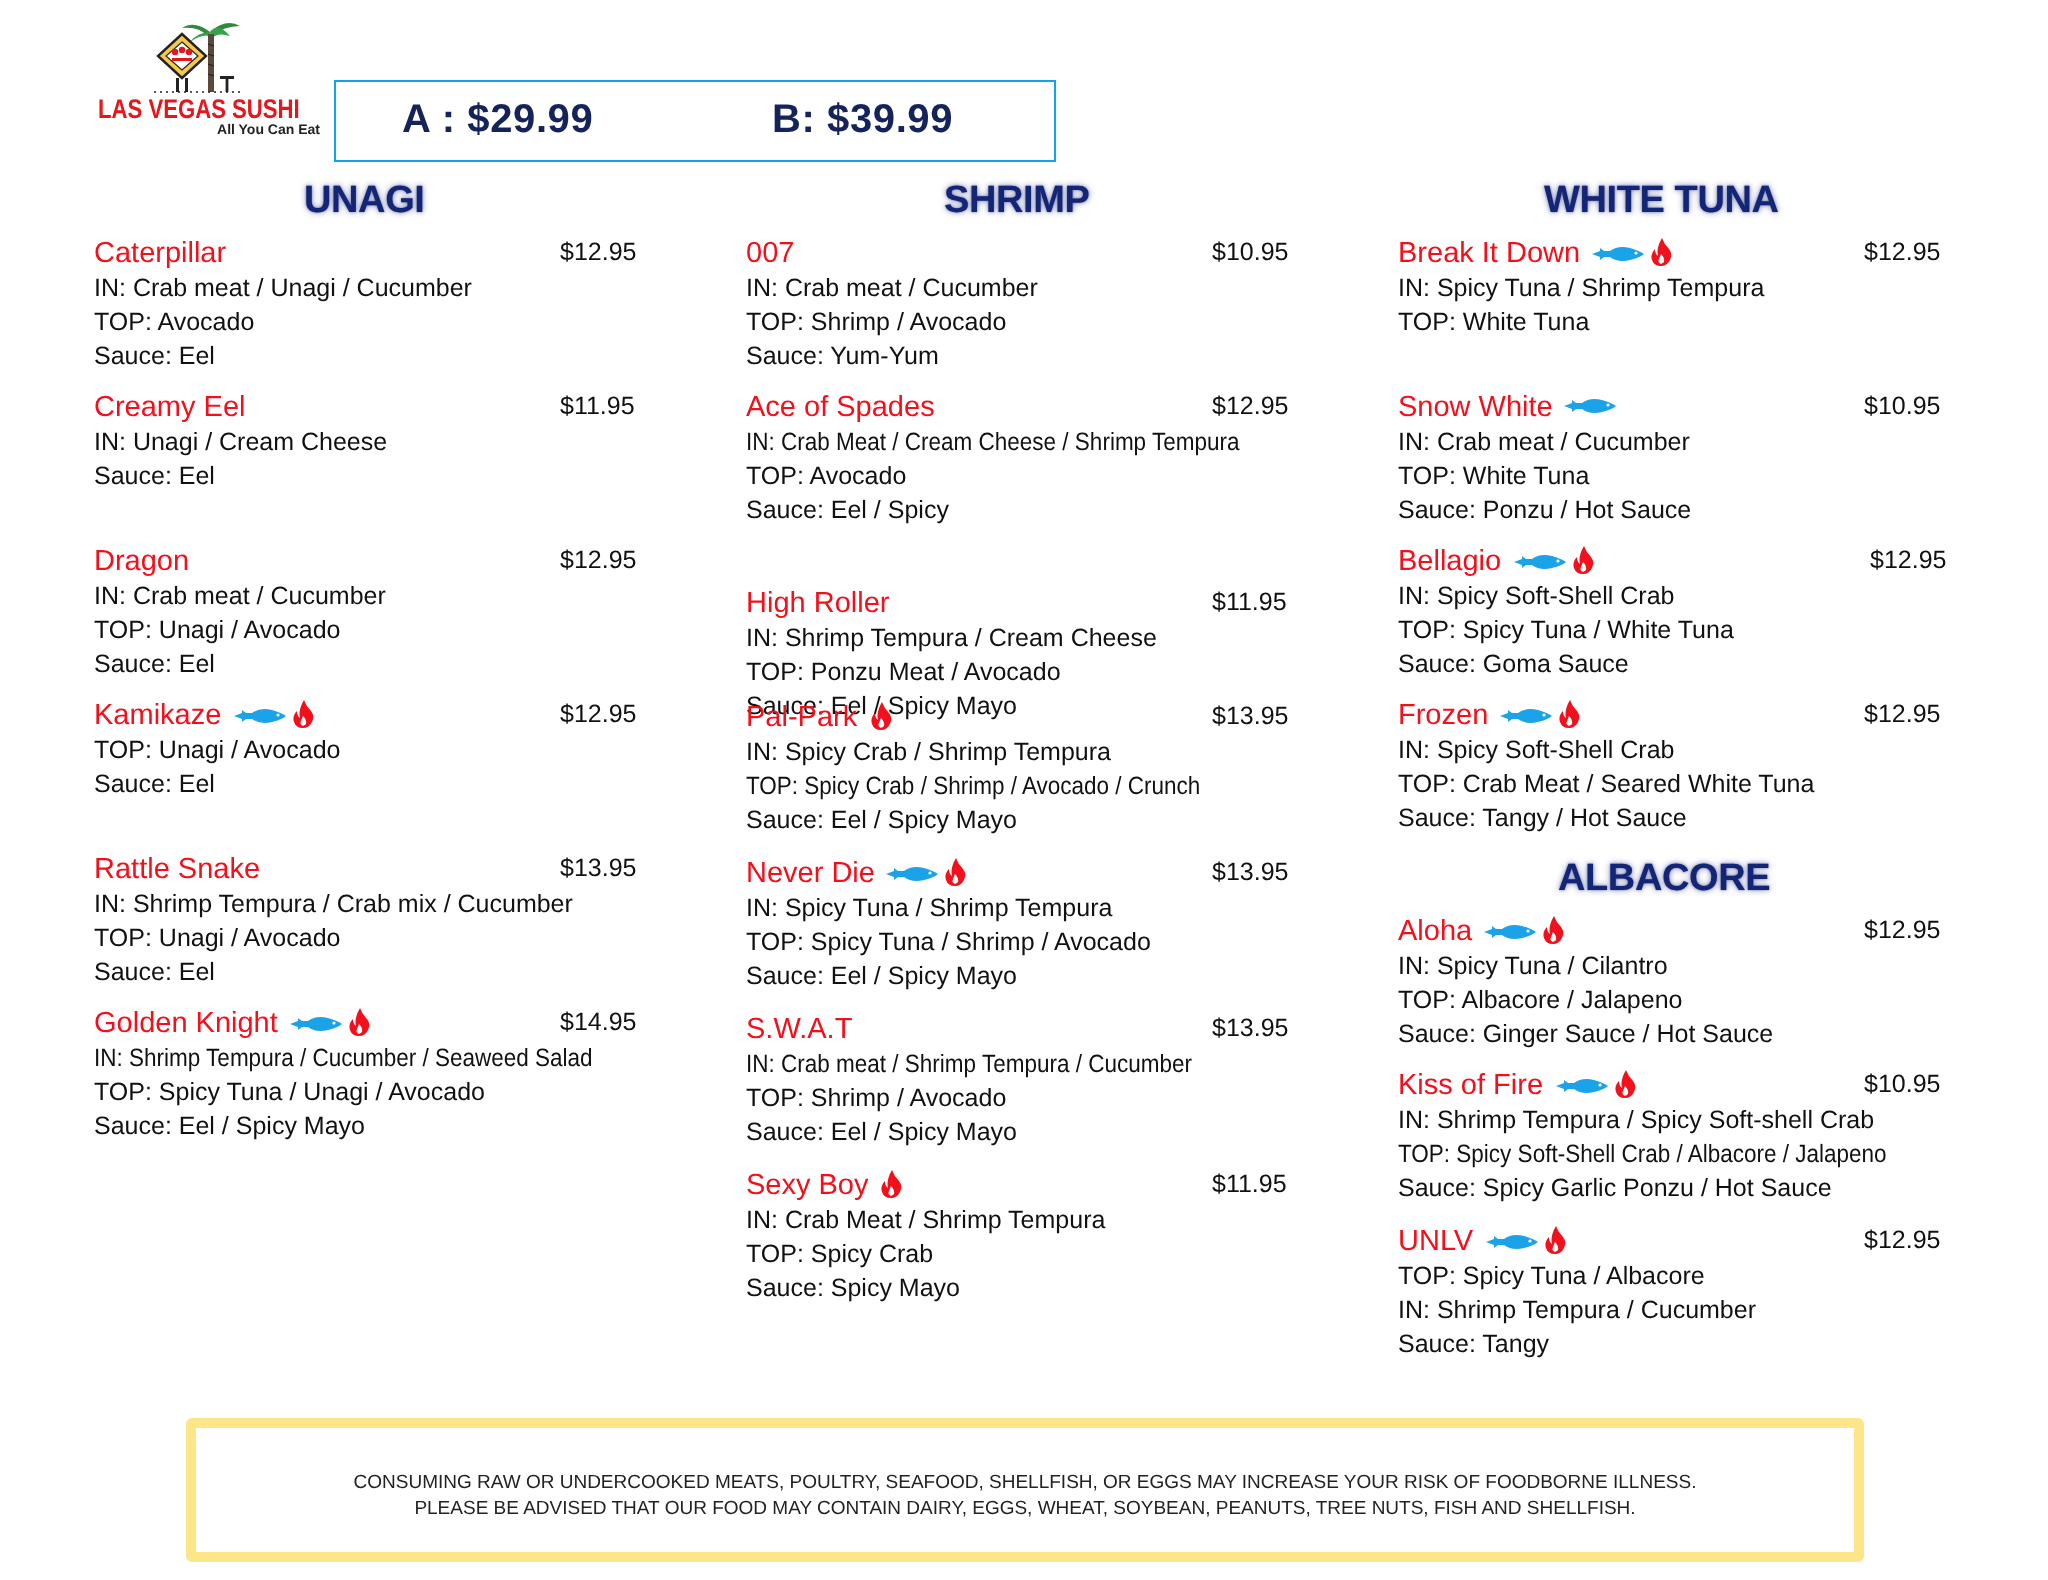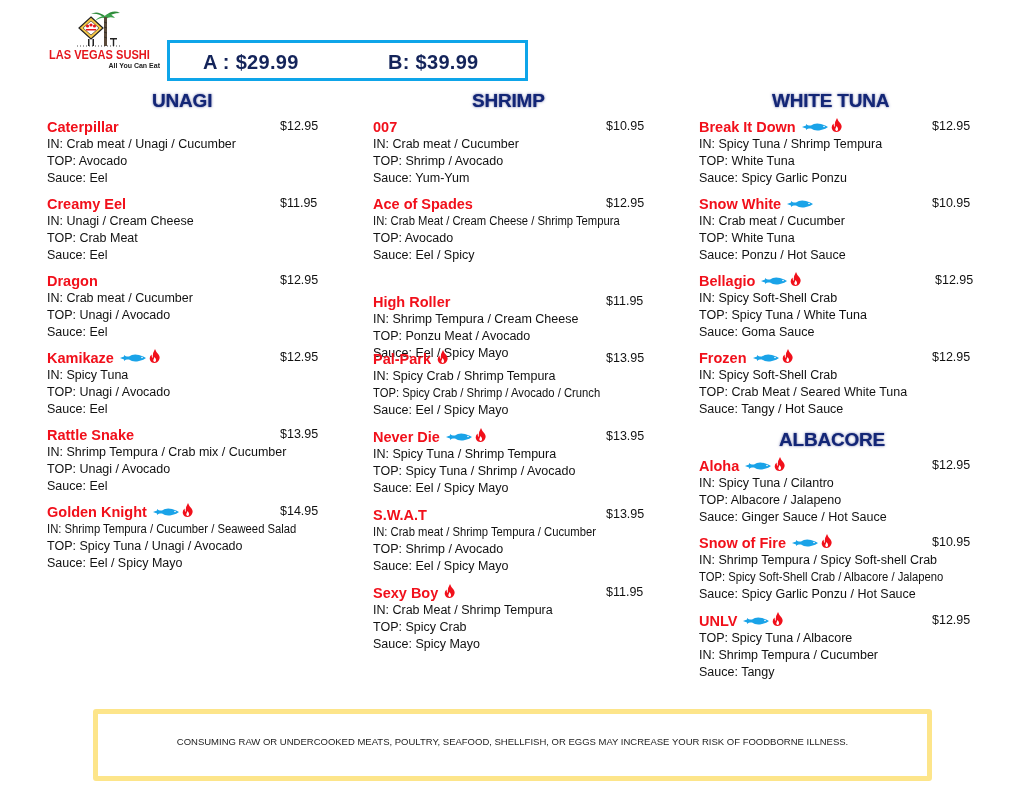--- a/index.html
+++ b/index.html
@@ -4,31 +4,31 @@
 <style>
   * { box-sizing: border-box; margin: 0; padding: 0; }
   html, body { width: 1024px; height: 790px; background: #ffffff; overflow: hidden; }
   body { position: relative; font-family: "Liberation Sans", sans-serif; color: #111; }
 
   .logo { position: absolute; left: 38px; top: 8px; width: 122px; height: 64px; text-align: right; }
   .logo svg { display: block; margin: 0 auto; }
   .logo-name { font-family: "Liberation Sans", sans-serif; font-weight: bold; color: #e5161c; font-size: 13.5px; letter-spacing: 0px; transform: scaleX(0.82); transform-origin: center; white-space: nowrap; line-height: 14px; margin-top: 0px; }
   .logo-sub { font-size: 7px; font-weight: bold; color: #222; line-height: 8px; }
 
-  .price-box { position: absolute; left: 167px; top: 40px; width: 361px; height: 41px; border: 3px solid #0ea5e9; }
+  .price-box { position: absolute; left: 167px; top: 40px; width: 361px; height: 41px; border: 1px solid #0ea5e9; }
   .price-box span { position: absolute; top: 8px; font-weight: bold; font-size: 20px; color: #14245a; letter-spacing: 0.3px; }
   .price-a { left: 33px; }
   .price-b { left: 218px; }
 
   .section-title { position: absolute; font-weight: bold; font-size: 19px; color: #132676; letter-spacing: -0.2px;
     text-shadow: 0 0 3px rgba(40,50,130,0.55), 0 0 1px rgba(40,50,130,0.6); white-space: nowrap; }
 
   .item { position: absolute; width: 280px; }
   .item-head { position: relative; height: 18px; }
-  .item-name { font-weight: bold; font-size: 14.5px; color: #f1101b; white-space: nowrap; display: inline-flex; align-items: flex-end; }
+  .item-name { font-weight: normal; font-size: 14.5px; color: #f1101b; white-space: nowrap; display: inline-flex; align-items: flex-start; }
   .item-price { position: absolute; top: 1px; font-size: 12.5px; color: #111; }
   .line { font-size: 12.5px; line-height: 17px; white-space: nowrap; color: #111; }
   .line.cond { transform: scaleX(0.9); transform-origin: left; }
   .icons { display: inline-flex; align-items: center; margin-left: 6px; gap: 3px; }
   .fish { display: inline-block; }
   .fire { display: inline-block; }
 
   .notice { position: absolute; left: 93px; top: 709px; width: 839px; height: 72px; border: 5px solid #fde58a; border-radius: 3px; text-align: center; padding-top: 21px; }
   .notice div { font-size: 9.5px; color: #222; line-height: 13px; letter-spacing: 0px; }
 </style>
@@ -84,21 +84,20 @@
         </span><span class="item-price" style="left:233px">$12.95</span></div>
       <div class="line">IN: Crab meat / Unagi / Cucumber</div>
       <div class="line">TOP: Avocado</div>
       <div class="line">Sauce: Eel</div>
     </div>
     <div class="item" style="left: 47px; top: 195px;">
       <div class="item-head"><span class="item-name">
           <span>Creamy Eel</span>
         </span><span class="item-price" style="left:233px">$11.95</span></div>
       <div class="line">IN: Unagi / Cream Cheese</div>
-      <div class="line">TOP: Crab Meat</div>
       <div class="line">Sauce: Eel</div>
     </div>
     <div class="item" style="left: 47px; top: 272px;">
       <div class="item-head"><span class="item-name">
           <span>Dragon</span>
         </span><span class="item-price" style="left:233px">$12.95</span></div>
       <div class="line">IN: Crab meat / Cucumber</div>
       <div class="line">TOP: Unagi / Avocado</div>
       <div class="line">Sauce: Eel</div>
     </div>
@@ -110,21 +109,20 @@
                 <path d="M0 5 L4 3.5 L9 3.5 Q13 0.5 19 2 Q24 3.5 26 5 Q24 6.8 19 8 Q13 9.5 9 6.5 L4 6.5 Z" fill="#1aa3e8"></path>
                 <path d="M4 2 L8 5 L4 8Z" fill="#1aa3e8"></path>
                 <circle cx="22" cy="4.5" r="0.8" fill="#fff"></circle>
               </svg></span>
             <span class="fire"><svg width="11" height="14" viewBox="0 0 11 14">
                 <path d="M6 0 Q7 3 9.5 5.5 Q11.5 8 10 11 Q8.5 14 5.5 14 Q2 14 1 11 Q0 8 2.5 5.5 Q2.5 8 4 9 Q3 5 6 0Z" fill="#f1101b"></path>
                 <path d="M5.5 8 Q7.5 10 7 12 Q6 13.2 5 12.8 Q3.8 12 4.5 10.5Z" fill="#fff"></path>
               </svg></span>
           </span>
         </span><span class="item-price" style="left:233px">$12.95</span></div>
-      <div class="line">IN: Spicy Tuna</div>
       <div class="line">TOP: Unagi / Avocado</div>
       <div class="line">Sauce: Eel</div>
     </div>
     <div class="item" style="left: 47px; top: 426px;">
       <div class="item-head"><span class="item-name">
           <span>Rattle Snake</span>
         </span><span class="item-price" style="left:233px">$13.95</span></div>
       <div class="line">IN: Shrimp Tempura / Crab mix / Cucumber</div>
       <div class="line">TOP: Unagi / Avocado</div>
       <div class="line">Sauce: Eel</div>
@@ -237,21 +235,20 @@
                 <circle cx="22" cy="4.5" r="0.8" fill="#fff"></circle>
               </svg></span>
             <span class="fire"><svg width="11" height="14" viewBox="0 0 11 14">
                 <path d="M6 0 Q7 3 9.5 5.5 Q11.5 8 10 11 Q8.5 14 5.5 14 Q2 14 1 11 Q0 8 2.5 5.5 Q2.5 8 4 9 Q3 5 6 0Z" fill="#f1101b"></path>
                 <path d="M5.5 8 Q7.5 10 7 12 Q6 13.2 5 12.8 Q3.8 12 4.5 10.5Z" fill="#fff"></path>
               </svg></span>
           </span>
         </span><span class="item-price" style="left:233px">$12.95</span></div>
       <div class="line">IN: Spicy Tuna / Shrimp Tempura</div>
       <div class="line">TOP: White Tuna</div>
-      <div class="line">Sauce: Spicy Garlic Ponzu</div>
     </div>
     <div class="item" style="left: 699px; top: 195px;">
       <div class="item-head"><span class="item-name">
           <span>Snow White</span>
           <span class="icons">
             <span class="fish"><svg width="26" height="10" viewBox="0 0 26 10">
                 <path d="M0 5 L4 3.5 L9 3.5 Q13 0.5 19 2 Q24 3.5 26 5 Q24 6.8 19 8 Q13 9.5 9 6.5 L4 6.5 Z" fill="#1aa3e8"></path>
                 <path d="M4 2 L8 5 L4 8Z" fill="#1aa3e8"></path>
                 <circle cx="22" cy="4.5" r="0.8" fill="#fff"></circle>
               </svg></span>
@@ -313,21 +310,21 @@
                 <path d="M5.5 8 Q7.5 10 7 12 Q6 13.2 5 12.8 Q3.8 12 4.5 10.5Z" fill="#fff"></path>
               </svg></span>
           </span>
         </span><span class="item-price" style="left:233px">$12.95</span></div>
       <div class="line">IN: Spicy Tuna / Cilantro</div>
       <div class="line">TOP: Albacore / Jalapeno</div>
       <div class="line">Sauce: Ginger Sauce / Hot Sauce</div>
     </div>
     <div class="item" style="left: 699px; top: 534px;">
       <div class="item-head"><span class="item-name">
-          <span>Snow of Fire</span>
+          <span>Kiss of Fire</span>
           <span class="icons">
             <span class="fish"><svg width="26" height="10" viewBox="0 0 26 10">
                 <path d="M0 5 L4 3.5 L9 3.5 Q13 0.5 19 2 Q24 3.5 26 5 Q24 6.8 19 8 Q13 9.5 9 6.5 L4 6.5 Z" fill="#1aa3e8"></path>
                 <path d="M4 2 L8 5 L4 8Z" fill="#1aa3e8"></path>
                 <circle cx="22" cy="4.5" r="0.8" fill="#fff"></circle>
               </svg></span>
             <span class="fire"><svg width="11" height="14" viewBox="0 0 11 14">
                 <path d="M6 0 Q7 3 9.5 5.5 Q11.5 8 10 11 Q8.5 14 5.5 14 Q2 14 1 11 Q0 8 2.5 5.5 Q2.5 8 4 9 Q3 5 6 0Z" fill="#f1101b"></path>
                 <path d="M5.5 8 Q7.5 10 7 12 Q6 13.2 5 12.8 Q3.8 12 4.5 10.5Z" fill="#fff"></path>
               </svg></span>
@@ -353,13 +350,14 @@
           </span>
         </span><span class="item-price" style="left:233px">$12.95</span></div>
       <div class="line">TOP: Spicy Tuna / Albacore</div>
       <div class="line">IN: Shrimp Tempura / Cucumber</div>
       <div class="line">Sauce: Tangy</div>
     </div>
   </div>
 
 <div class="notice">
   <div>CONSUMING RAW OR UNDERCOOKED MEATS, POULTRY, SEAFOOD, SHELLFISH, OR EGGS MAY INCREASE YOUR RISK OF FOODBORNE ILLNESS.</div>
+  <div>PLEASE BE ADVISED THAT OUR FOOD MAY CONTAIN DAIRY, EGGS, WHEAT, SOYBEAN, PEANUTS, TREE NUTS, FISH AND SHELLFISH.</div>
 </div>
 
 </body></html>

